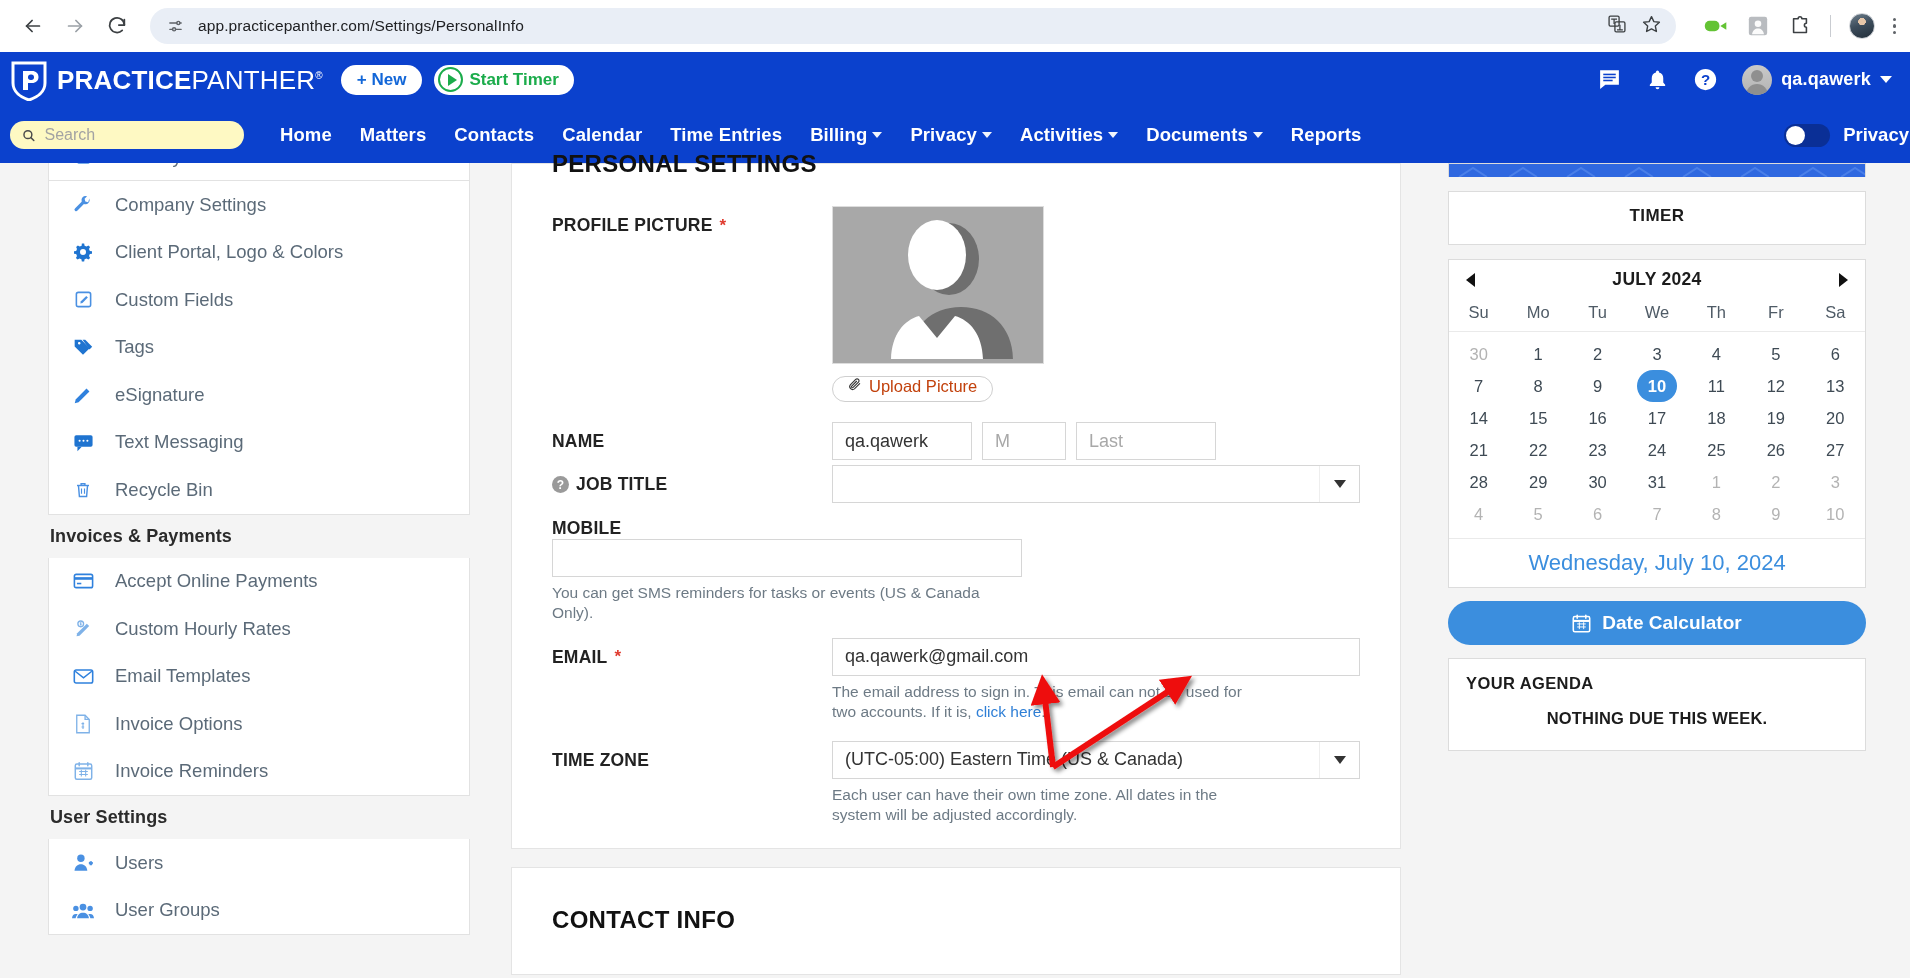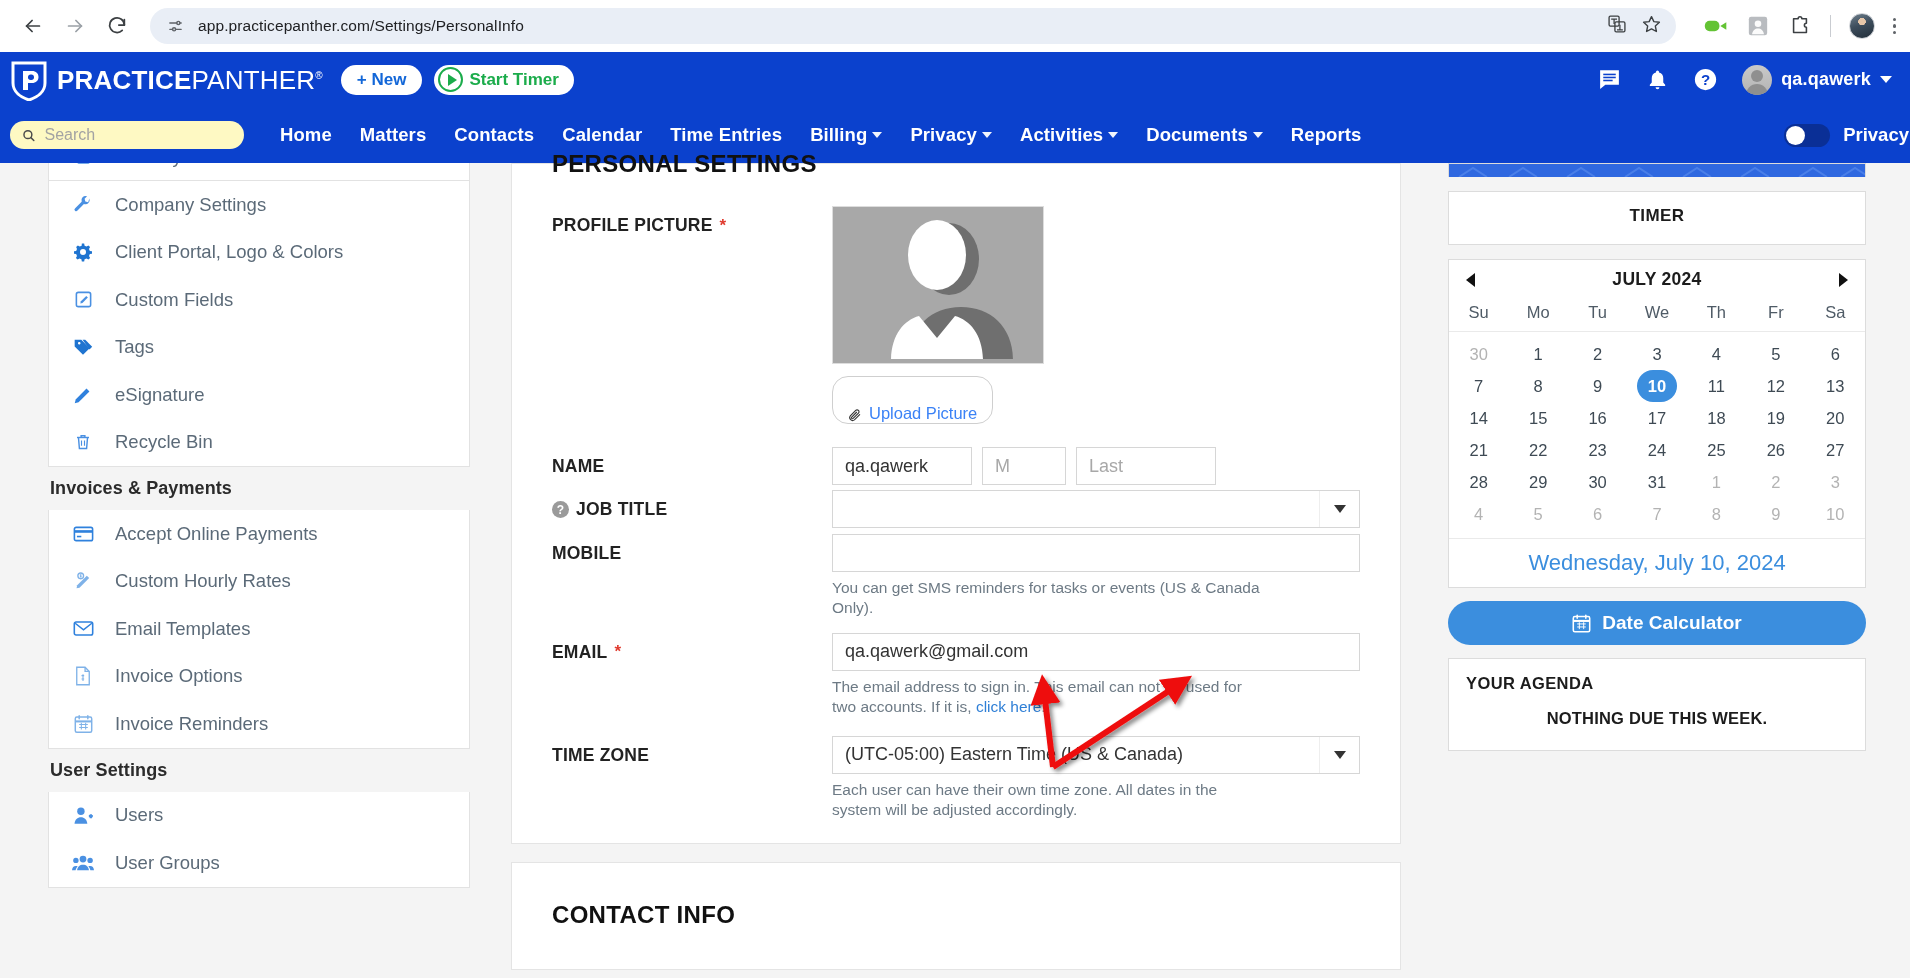--- a/index.html
+++ b/index.html
@@ -160,22 +160,22 @@
   }
   .sel .arrow{width:40px;display:flex;align-items:center;justify-content:center;border-left:1px solid #eee;height:100%;}
   .sel .arrow i{width:0;height:0;border-left:6px solid transparent;border-right:6px solid transparent;border-top:8px solid #333;display:block;}
   .hint{font-size:15.5px;color:#6d7a85;line-height:1.32;padding-top:6px;max-width:430px;}
   .hint a{color:#2f7fd6;text-decoration:none;}
   .avatar-big{
     width:212px;height:158px;background:#a8a8a8;border:1px solid #ddd;padding:3px;position:relative;overflow:hidden;
   }
   .avatar-big .inner{position:absolute;inset:4px;overflow:hidden;}
   .btn-upload{
-    margin-top:12px;display:inline-flex;align-items:flex-end;gap:7px;height:48px;padding:0 15px;
-    border:1px solid #cfcfcf;border-radius:16px;background:#fff;color:#3b82f6;font-size:16.5px;cursor:pointer;
+    margin-top:12px;display:inline-flex;align-items:flex-start;gap:7px;height:26px;padding:0 15px;
+    border:1px solid #cfcfcf;border-radius:16px;background:#fff;color:#c2410c;font-size:16.5px;cursor:pointer;
   }
 
   
   .right{position:absolute;left:1448px;top:0;width:418px;}
   .rbanner{height:14px;background:#2f68e0;overflow:hidden;position:relative;border:1px solid #dcdcdc;border-bottom:0;}
   .rcard{background:#fff;border:1px solid #dcdcdc;}
   .timer-card{padding:14px 0 18px;text-align:center;margin-top:14px;}
   .timer-title{font-size:17px;font-weight:bold;color:#1c1c1c;letter-spacing:.4px;}
   .timer-display{display:flex;align-items:center;justify-content:center;gap:14px;margin-top:8px;}
   .timer-tri{width:0;height:0;border-left:26px solid #3b8ede;border-top:16px solid transparent;border-bottom:16px solid transparent;cursor:pointer;}
@@ -450,20 +450,34 @@
       <div class="side-item">
         <span class="ico">
           <svg width="20" height="20" viewBox="0 0 24 24" fill="#2f81dd">
               <path d="M3.2 17.3L16.2 4.3l3.5 3.5-13 13-4.6 1.1z"></path>
             </svg>
         </span>
         <span class="lbl">eSignature</span>
       </div>
       <div class="side-item">
         <span class="ico">
+          <svg width="21" height="19" viewBox="0 0 24 22" fill="#1f74d0">
+              <rect x="1.5" y="2.5" width="21" height="13.5" rx="2"></rect>
+              <path d="M5 16h5l-5 5z"></path>
+              <g fill="#fff">
+                <circle cx="7.5" cy="9" r="1.2"></circle>
+                <circle cx="12" cy="9" r="1.2"></circle>
+                <circle cx="16.5" cy="9" r="1.2"></circle>
+              </g>
+            </svg>
+        </span>
+        <span class="lbl">Text Messaging</span>
+      </div>
+      <div class="side-item">
+        <span class="ico">
           <svg width="18" height="20" viewBox="0 0 24 24" fill="none" stroke="#4a90e2" stroke-width="1.9">
               <path d="M4 6h16"></path>
               <path d="M9.5 6V3.6h5V6"></path>
               <path d="M6 6.5l1.2 14.2h9.6L18 6.5"></path>
               <path d="M10 10v7M14 10v7" stroke-width="1.5"></path>
             </svg>
         </span>
         <span class="lbl">Recycle Bin</span>
       </div>
     </div>
@@ -605,21 +619,21 @@
         <div class="f-field">
           <div class="sel">
             <span></span>
             <span class="arrow">
                 <i></i>
               </span>
           </div>
         </div>
       </div>
 
-      <div class="form-row" style="margin-top:6px;">
+      <div class="form-row" style="margin-top:6px;flex-direction:column;">
         <div class="f-label">MOBILE</div>
         <div class="f-field">
           <input class="txt" type="text" value="" style="">
           <div class="hint" style="max-width:470px;">You can get SMS reminders for tasks or events (US &amp; Canada Only).</div>
         </div>
       </div>
 
       <div class="form-row" style="margin-top:14px;">
         <div class="f-label">
           <span>EMAIL</span>

